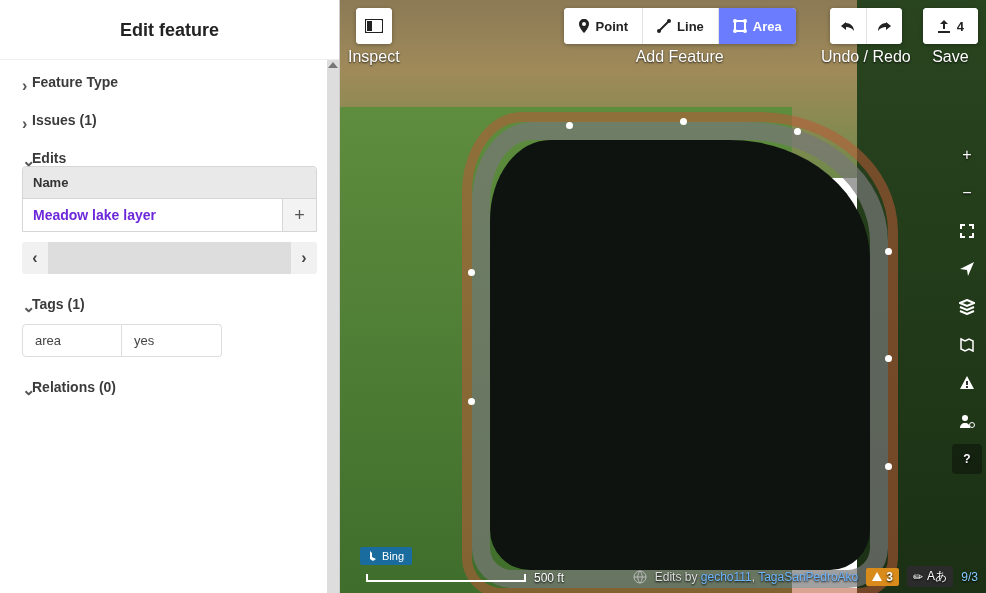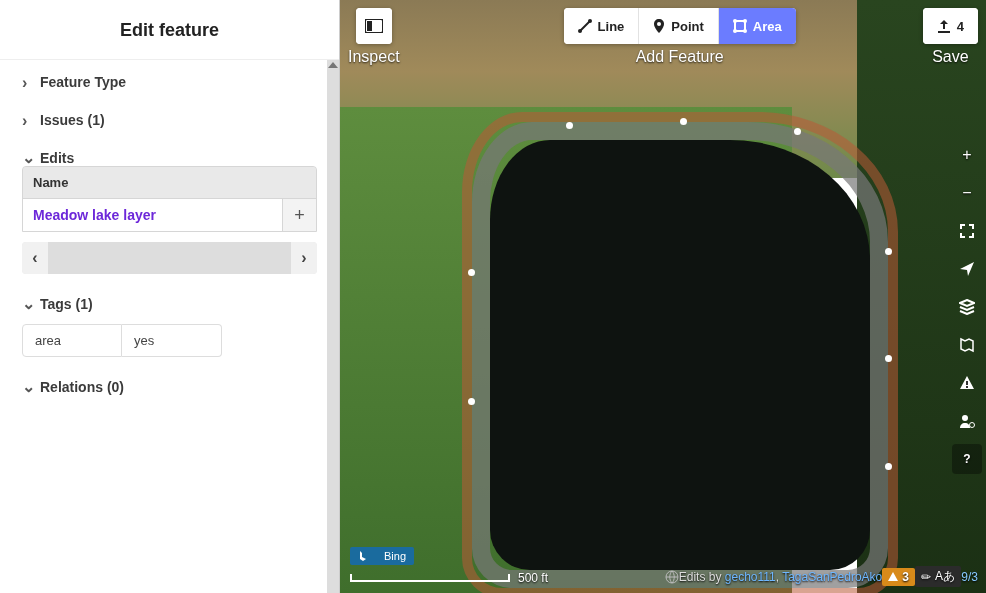--- a/index.html
+++ b/index.html
@@ -6,21 +6,21 @@
 html, body { width: 986px; height: 593px; overflow: hidden; background: #fff; }
 .app { display: flex; width: 100%; height: 100%; }
 
 
 .sidebar { width: 340px; height: 100%; border-right: 1px solid #ccc; display: flex; flex-direction: column; }
 .sidebar-title { text-align: center; font-weight: 700; font-size: 18px; color: #222; padding: 20px 0 18px; border-bottom: 1px solid #eee; }
 .sidebar-body { flex: 1; overflow-y: auto; position: relative; padding-bottom: 8px; }
 .scroll-gutter { position: absolute; right: 0; top: 0; bottom: 0; width: 12px; background: #ddd; }
 .scroll-gutter::before { content:""; display:block; width:0; height:0; border-left:5px solid transparent;border-right:5px solid transparent;border-bottom:6px solid #777; margin:2px auto 0;}
 .section { padding: 14px 22px 8px; }
-.sec-head { display: flex; align-items: flex-start; gap: 8px; font-weight: 600; font-size: 14px; color: #3b3b3b; cursor: pointer; }
+.sec-head { display: flex; align-items: center; gap: 0; font-weight: 600; font-size: 14px; color: #3b3b3b; cursor: pointer; }
 .chev { width: 10px; height: 10px; display: inline-block; }
 .chev-right::before { content:"›"; font-size:16px; color:#555; }
 .chev-down::before { content:"⌄"; font-size:16px; color:#555; position:relative; top:-2px;}
 .fields-box { }
 .field-row { background: #e9e9e9; border: 1px solid #d6d6d6; border-radius: 4px 4px 0 0; overflow: hidden; }
 .field-label { padding: 8px 10px; font-size: 13px; font-weight: 600; color: #333; background: #e9e9e9; border-bottom: 1px solid #d6d6d6;}
 .field-input-row { display: flex; background: #fff; }
 .field-input { flex:1; border: none; padding: 8px 10px; font-size: 14px; font-weight: 700; color: #6d28d9; outline: none; }
 .add-btn { width: 34px; border-left: 1px solid #d6d6d6; background: #f3f3f3; color: #555; font-size: 18px; display:flex;align-items:center;justify-content:center; cursor:pointer;}
 .strip { display:flex; align-items:center; margin-top:10px; background:#e8e8e8; border-radius:4px; overflow:hidden;}
@@ -51,24 +51,24 @@
 .tbtn.sq { width:36px; padding:0; justify-content:center; }
 .tbtn.active { background:#6b7cff; color:#fff; }
 .tcap { font-size:16px; color:#fff; text-shadow:0 1px 2px rgba(0,0,0,0.8);}
 
 
 .vtools { position:absolute; right:4px; top:140px; display:flex; flex-direction:column; gap:8px; }
 .vbtn { width:30px; height:30px; color:#fff; display:flex; align-items:center; justify-content:center; font-size:16px; cursor:pointer; text-shadow:0 1px 2px #000;}
 .vbtn.boxed { background:rgba(0,0,0,0.35); border-radius:4px;}
 
 
-.attrib { position:absolute; left:10px; bottom:28px; background:#1a6b9e; color:#fff; font-size:11px; padding:3px 8px; border-radius:2px; display:flex; align-items:center; gap:16px;}
-.scale { position:absolute; left:10px; bottom:8px; display:flex; align-items:center; color:#fff; font-size:12px; text-shadow:0 1px 2px #000;}
+.attrib { position:absolute; left:20px; bottom:28px; background:#1a6b9e; color:#fff; font-size:11px; padding:3px 8px; border-radius:2px; display:flex; align-items:center; gap:4px;}
+.scale { position:absolute; left:26px; bottom:8px; display:flex; align-items:center; color:#fff; font-size:12px; text-shadow:0 1px 2px #000;}
 .scale-bar { width:160px; height:8px; border:2px solid #fff; border-top:none; margin-right:8px;}
-.credits { position:absolute; right:8px; bottom:6px; display:flex; align-items:center; font-size:12px; color:#ddd; text-shadow:0 1px 2px #000;}
+.credits { position:absolute; right:8px; bottom:6px; display:flex; align-items:center; gap:8px; font-size:12px; color:#ddd; text-shadow:0 1px 2px #000;}
 .credits a { color:#6eb7ff; text-decoration:none; }
 .badge-orange { background:#d88a1a; color:#fff; padding:2px 6px; border-radius:2px; font-weight:600; display:flex; align-items:center; gap:4px;}
 .badge-dark { background:#2b2b2b; color:#fff; padding:2px 6px; border-radius:2px; display:flex; gap:4px; align-items:center;}
 .fcount { color:#87c8ff; }
 
 svg { display:block; }
 </style>
 </head>
 <body>
 
@@ -164,50 +164,65 @@
           </div>
         </div>
         <div class="tcap">Inspect</div>
       </div>
 
       <div style="flex:0 0 140px"></div>
 
       <div class="tgroup">
         <div class="btnrow">
           <div class="tbtn">
+            <svg width="12" height="14">
+                <path d="M6 0C3 0 1 2 1 5c0 4 5 9 5 9s5-5 5-9c0-3-2-5-5-5z" fill="#222"></path>
+                <circle cx="6" cy="5" r="2" fill="#fff"></circle>
+              </svg>
+            <span>Point</span>
+          </div>
+          <div class="tbtn">
             <svg width="14" height="14">
                 <line x1="2" y1="12" x2="12" y2="2" stroke="#222" stroke-width="2"></line>
                 <circle cx="2" cy="12" r="2" fill="#222"></circle>
                 <circle cx="12" cy="2" r="2" fill="#222"></circle>
               </svg>
             <span>Line</span>
-          </div>
-          <div class="tbtn">
-            <svg width="12" height="14">
-                <path d="M6 0C3 0 1 2 1 5c0 4 5 9 5 9s5-5 5-9c0-3-2-5-5-5z" fill="#222"></path>
-                <circle cx="6" cy="5" r="2" fill="#fff"></circle>
-              </svg>
-            <span>Point</span>
           </div>
           <div class="tbtn active">
             <svg width="14" height="14">
                 <rect x="2" y="2" width="10" height="10" fill="none" stroke="#fff" stroke-width="2"></rect>
                 <circle cx="2" cy="2" r="2" fill="#fff"></circle>
                 <circle cx="12" cy="2" r="2" fill="#fff"></circle>
                 <circle cx="2" cy="12" r="2" fill="#fff"></circle>
                 <circle cx="12" cy="12" r="2" fill="#fff"></circle>
               </svg>
             <span>Area</span>
           </div>
         </div>
         <div class="tcap">Add Feature</div>
       </div>
 
       <div style="flex:1"></div>
 
+      <div class="tgroup">
+        <div class="btnrow">
+          <div class="tbtn sq">
+            <svg width="16" height="14">
+                <path d="M6 3L1 7l5 4V8c3 0 6 1 8 4 0-5-4-8-8-8V3z" fill="#222"></path>
+              </svg>
+          </div>
+          <div class="tbtn sq">
+            <svg width="16" height="14">
+                <path d="M10 3l5 4-5 4V8c-3 0-6 1-8 4 0-5 4-8 8-8V3z" fill="#222"></path>
+              </svg>
+          </div>
+        </div>
+        <div class="tcap">Undo / Redo</div>
+      </div>
 
       <div class="tgroup">
         <div class="btnrow">
           <div class="tbtn">
             <svg width="14" height="14">
                 <path d="M7 1L3 5h3v5h2V5h3L7 1zM1 12h12v2H1z" fill="#222"></path>
               </svg>
             <span>4</span>
           </div>
         </div>

